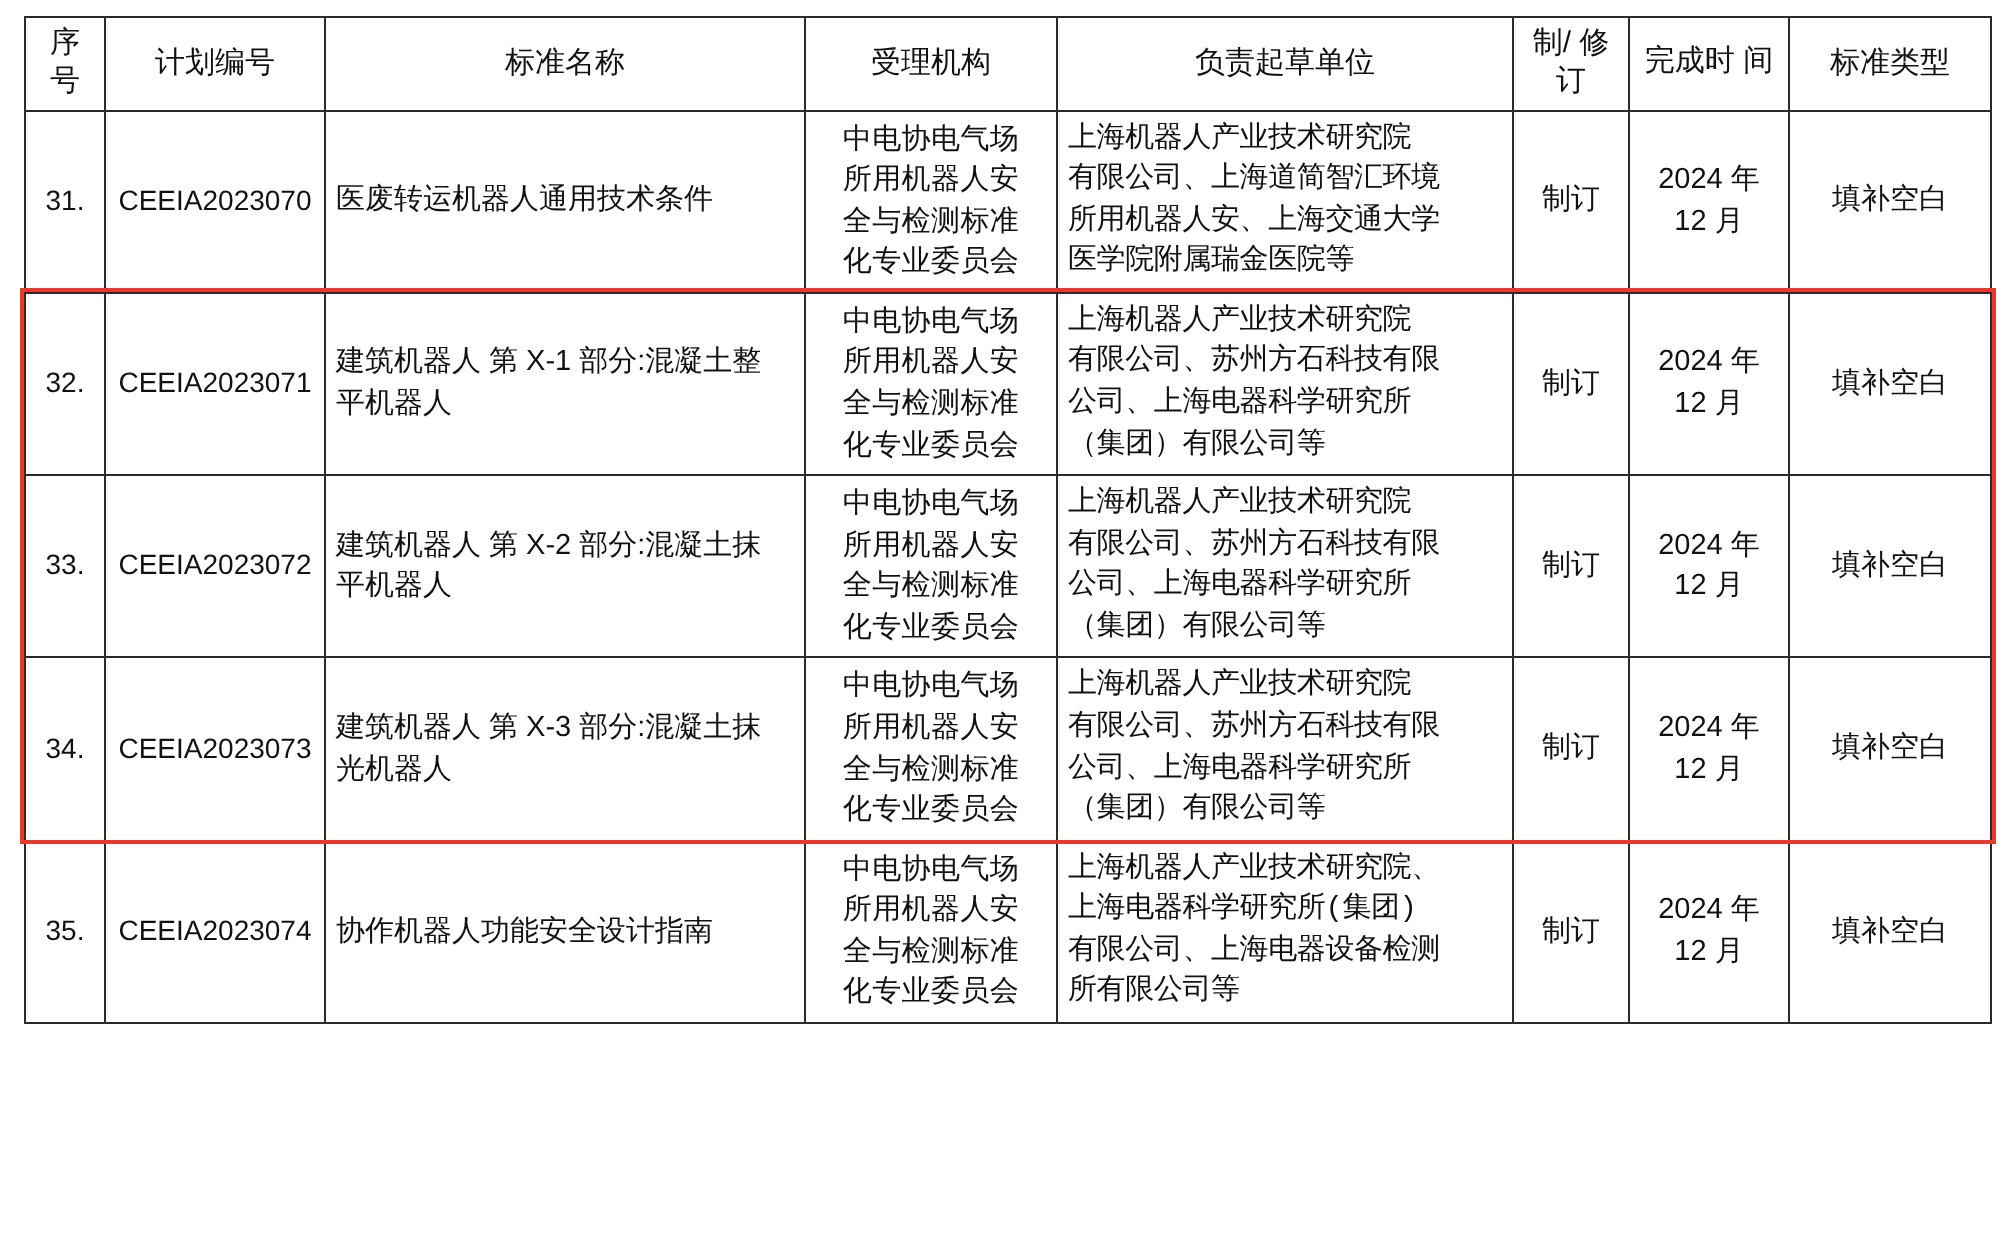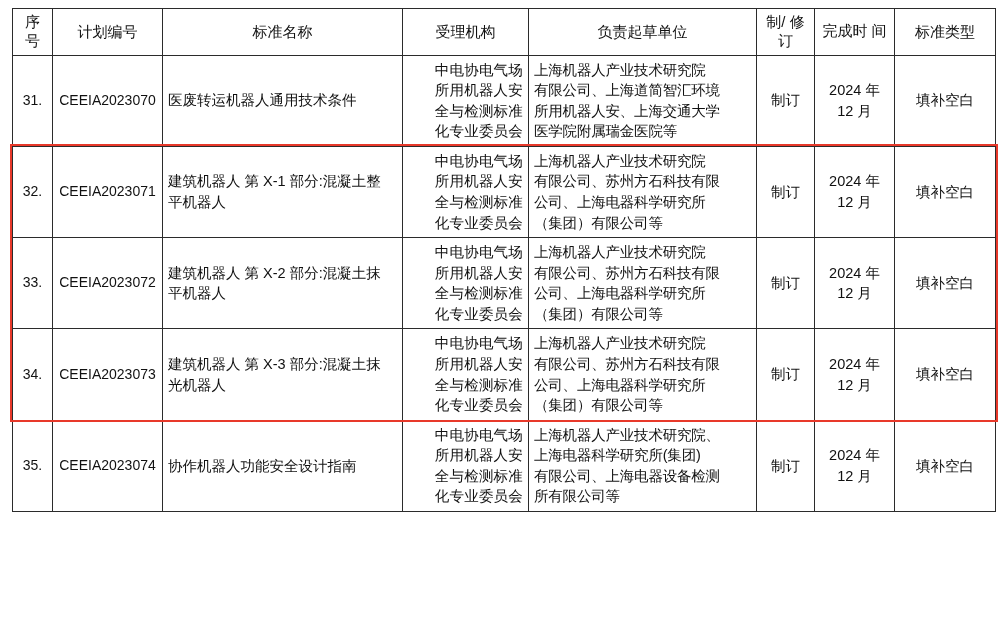--- a/index.html
+++ b/index.html
@@ -48,22 +48,22 @@
   col.c-name     { width: 240px; }
   col.c-org      { width: 126px; }
   col.c-draft    { width: 228px; }
   col.c-type     { width: 58px; }
   col.c-date     { width: 80px; }
   col.c-class    { width: 101px; }
 
   td.seq    { text-align: center; font-size: 14px; }
   td.plan   { text-align: center; font-size: 14px; letter-spacing: 0px; margin-top: 38px; }
   td.name   { text-align: left; margin-left: 13px; }
-  td.org    { text-align: right; }
-  td.draft  { text-align: left; }
+  td.org    { text-align: center; }
+  td.draft  { text-align: left; font-family: Liberation Mono, monospace; }
   td.type   { text-align: center; }
   td.date   { text-align: center; }
   td.class  { text-align: center; }
 
   td.org .ln, td.draft .ln, td.name .ln, td.date .ln, td.type .ln {
     display: block;
     white-space: nowrap;
   }
   td.draft .ln { letter-spacing: -0.2px; }
   td.org .ln { letter-spacing: 0.2px; }

